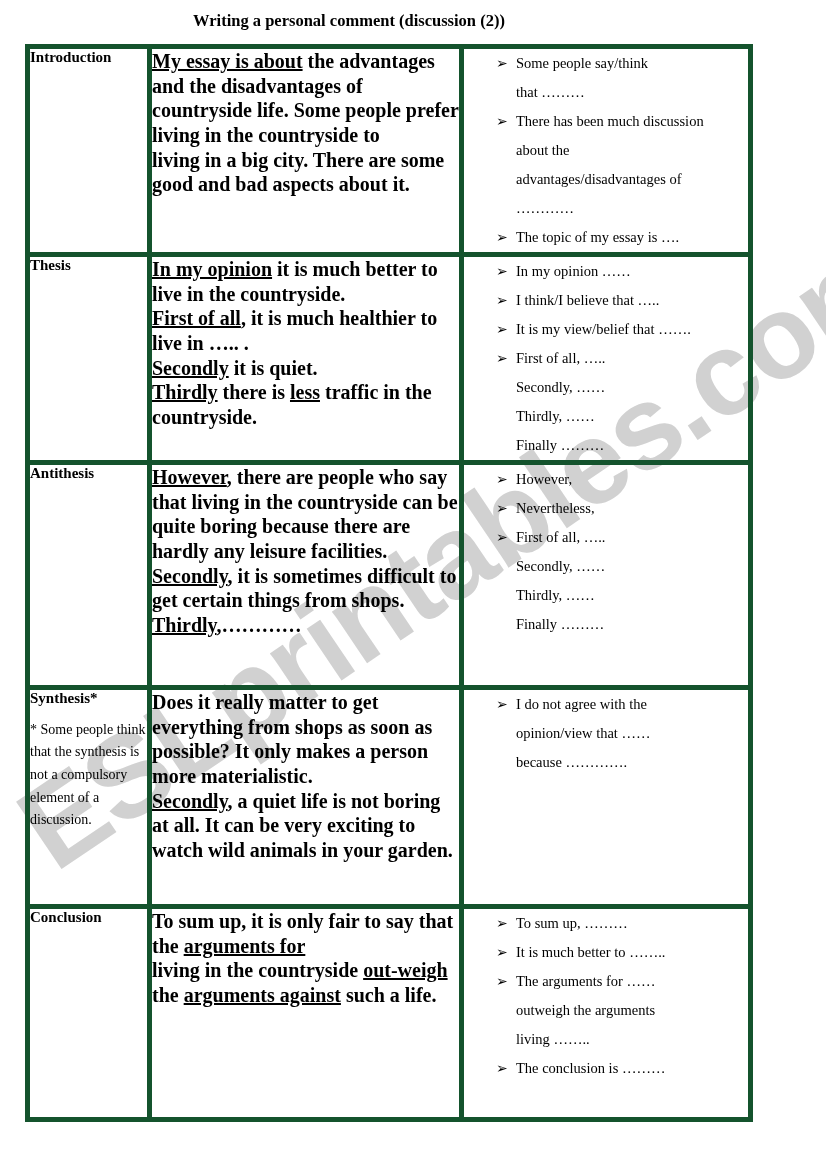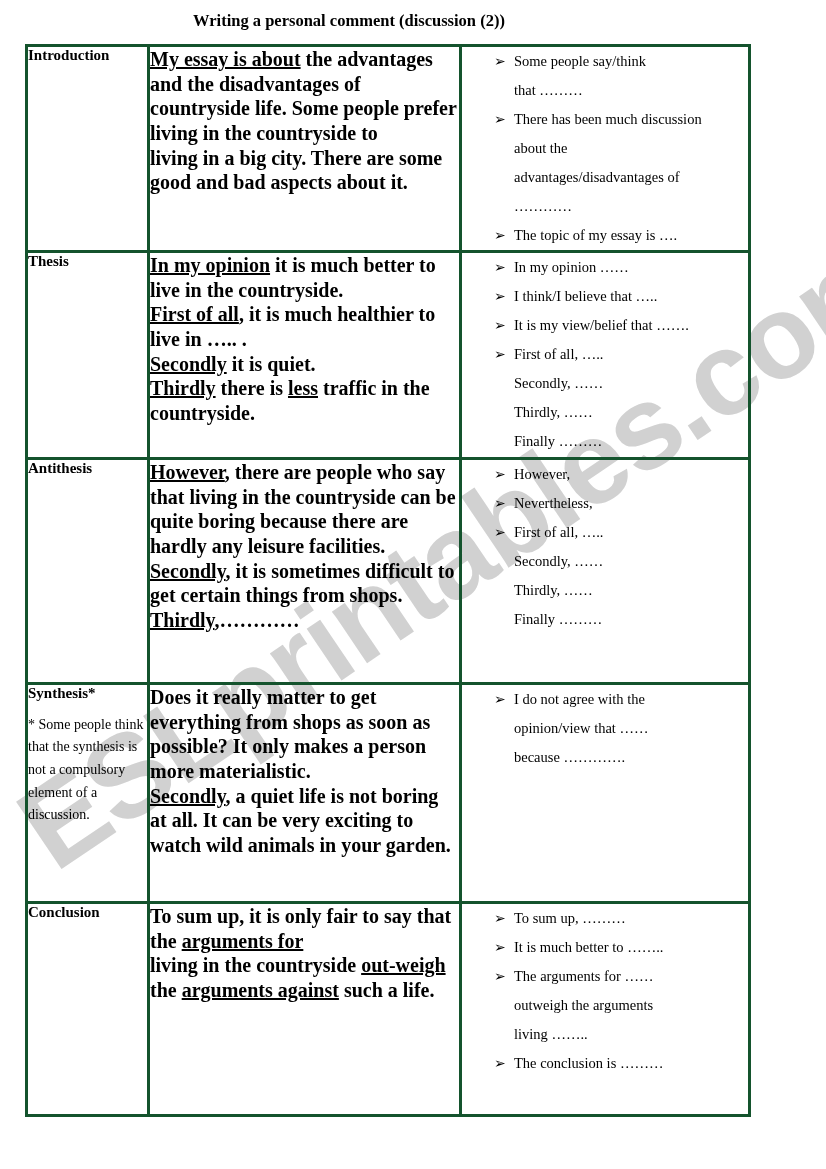--- a/index.html
+++ b/index.html
@@ -59,21 +59,21 @@
     position: absolute;
     left: 25px;
     top: 44px;
     width: 723px;
     border-collapse: collapse;
     table-layout: fixed;
     z-index: 10;
     background: transparent;
   }
   #comment-table td {
-    border: 3px solid #14532d;
+    border: 5px solid #14532d;
     vertical-align: top;
     padding: 0;
     background: transparent;
   }
   col.c-label { width: 122px; }
   col.c-model { width: 312px; }
   col.c-phrases { width: 289px; }
 
   
   td.cell-label {

